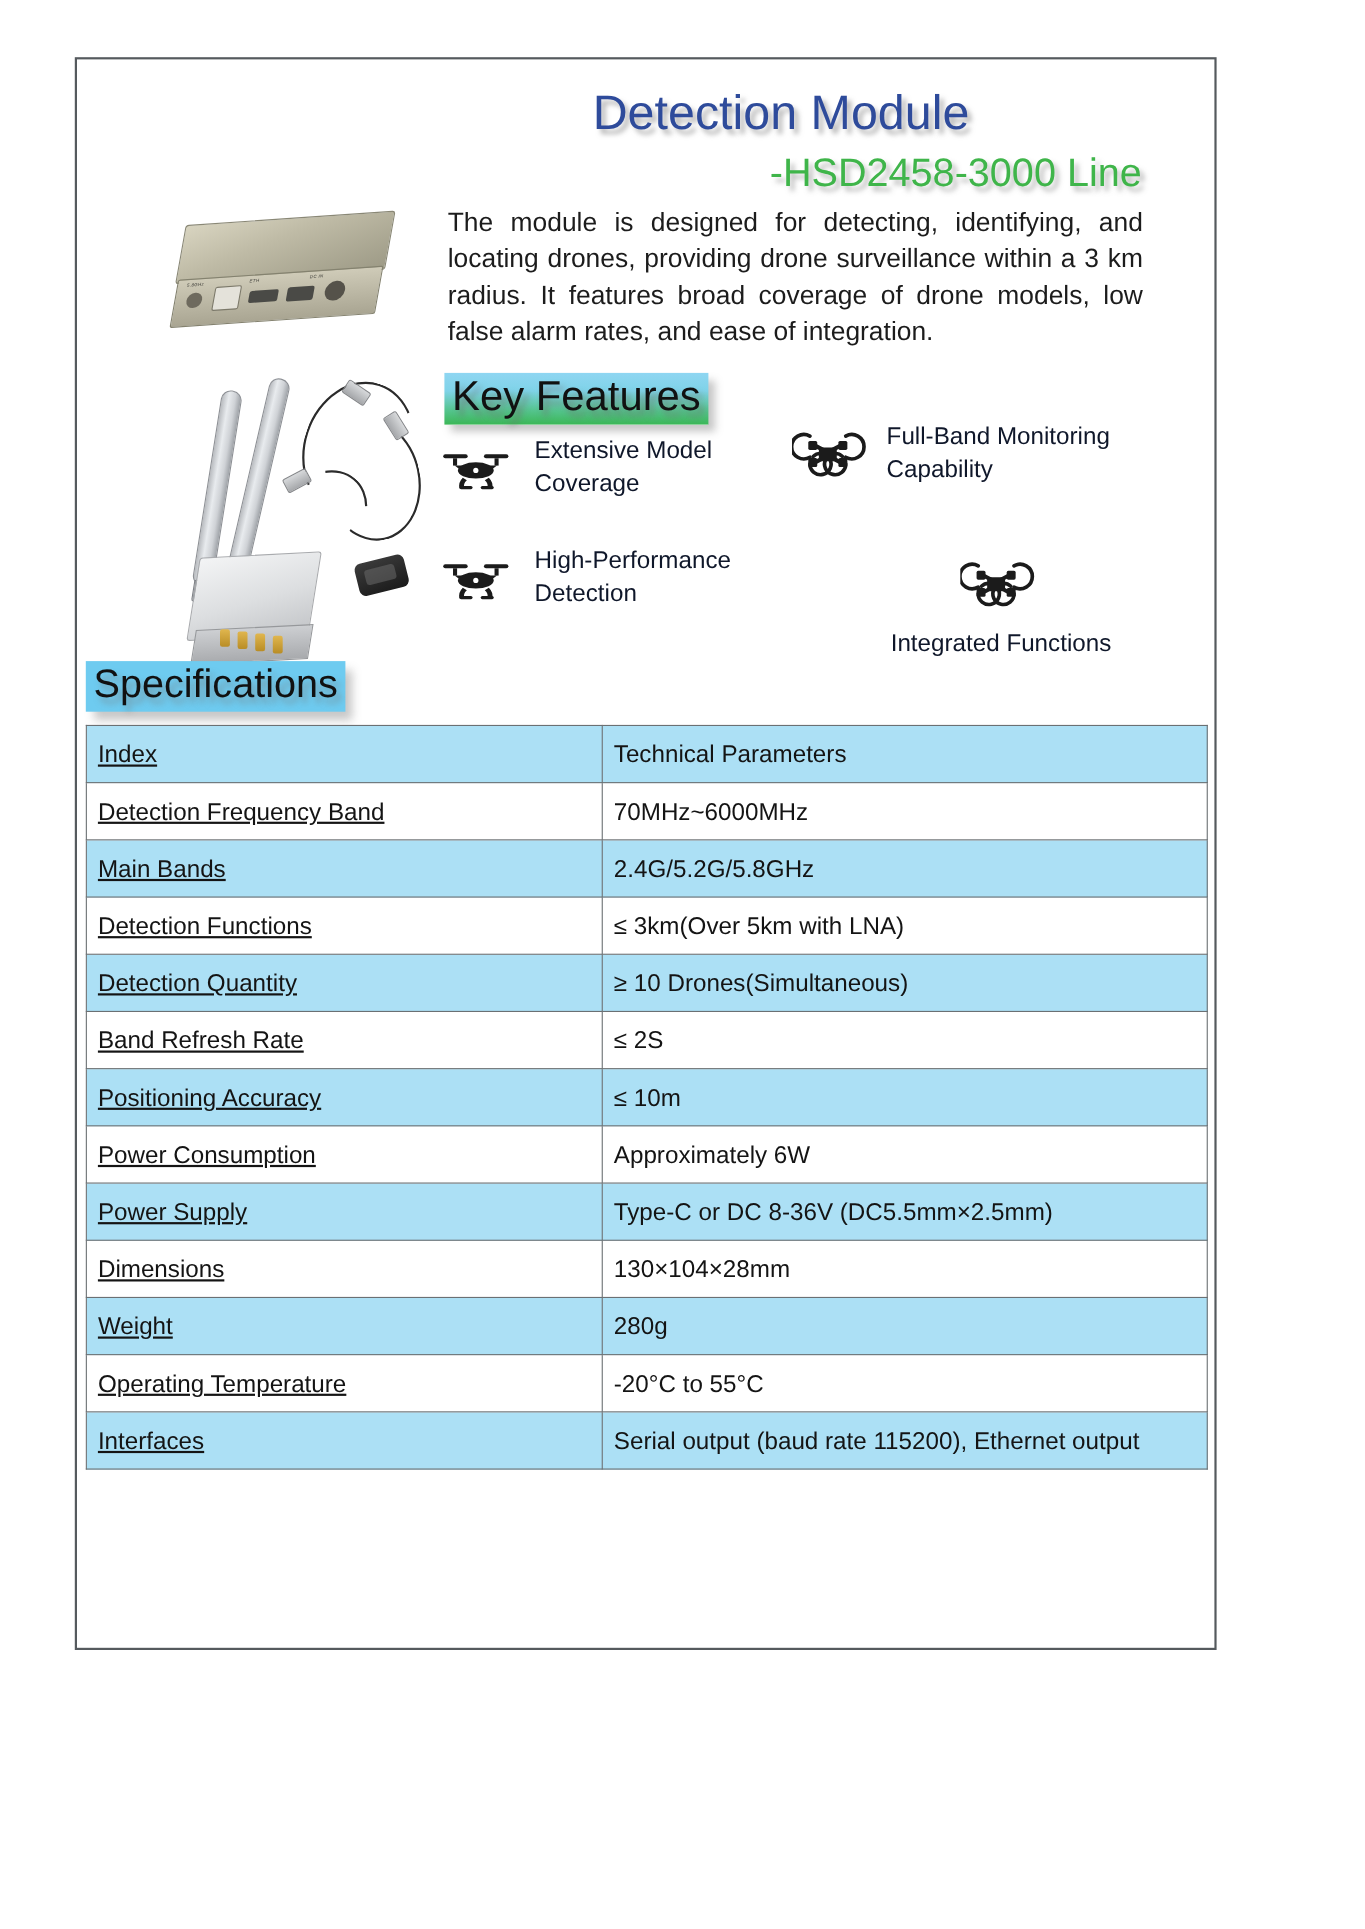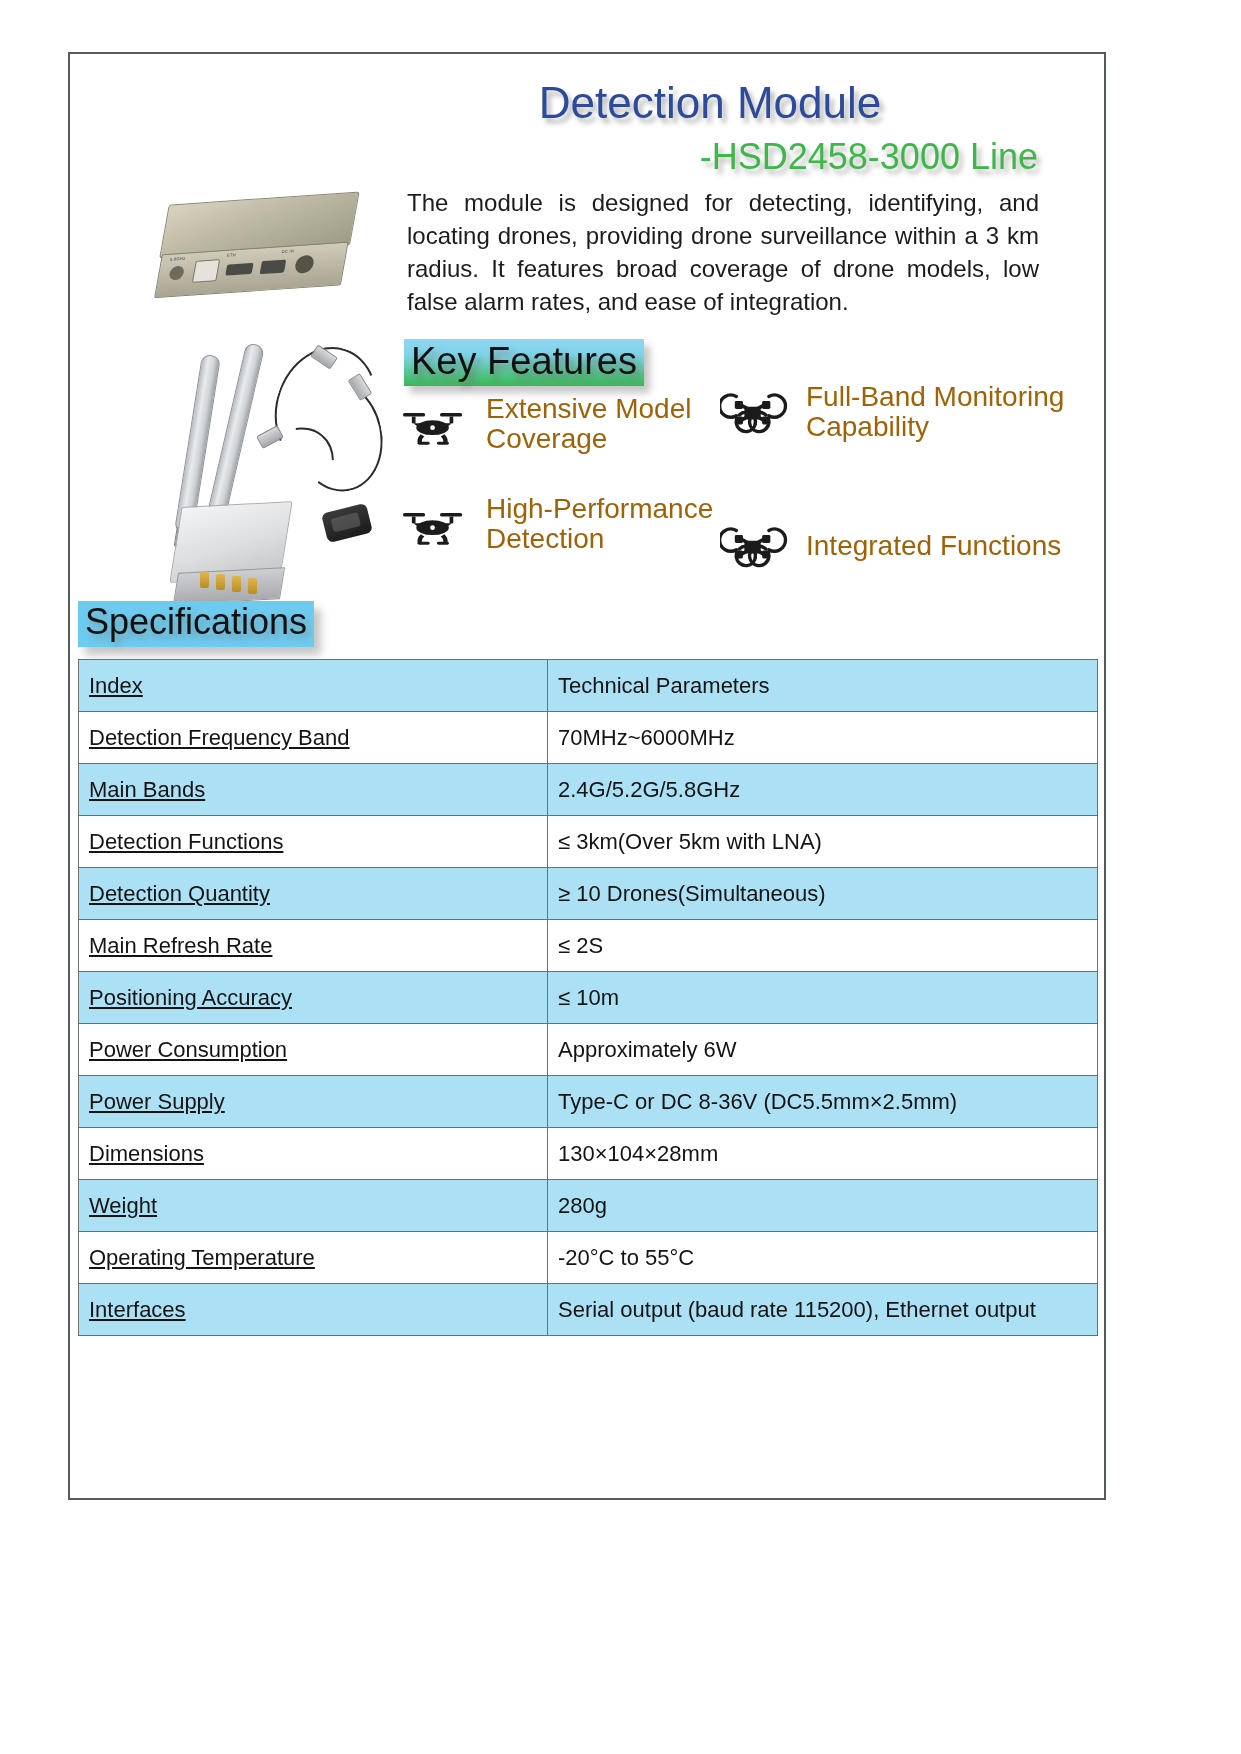--- a/index.html
+++ b/index.html
@@ -235,32 +235,32 @@
   }
   .feature {
     position: absolute;
     display: flex;
     align-items: center;
     gap: 12px;
   }
   .f1 { left: 0px;   top: 0px;  width: 330px; }
   .f2 { left: 320px; top: -12px; width: 380px; }
   .f3 { left: 0px;   top: 100px; width: 330px; }
-  .f4 { left: 320px; top: 124px; width: 380px; }
+  .f4 { left: 320px; top: 108px; width: 380px; flex-direction: column; }
 
   .feature-icon {
     flex: 0 0 auto;
     width: 74px;
     height: 56px;
     display: block;
   }
   .feature-label {
-    font-size: 28px;
+    font-size: 22px;
     line-height: 30px;
-    color: #a16207;
+    color: #0f172a;
   }
 
   
   .spec-heading {
     position: absolute;
     left: 8px;
     top: 547px;
     font-size: 36px;
     color: #111111;
     background: #6ecbf0;
@@ -431,21 +431,21 @@
       </tr>
       <tr class="plain">
         <td class="col-a">Detection Functions</td>
         <td>≤ 3km(Over 5km with LNA)</td>
       </tr>
       <tr class="tinted">
         <td class="col-a">Detection Quantity</td>
         <td>≥ 10 Drones(Simultaneous)</td>
       </tr>
       <tr class="plain">
-        <td class="col-a">Main Refresh Rate</td>
+        <td class="col-a">Band Refresh Rate</td>
         <td>≤ 2S</td>
       </tr>
       <tr class="tinted">
         <td class="col-a">Positioning Accuracy</td>
         <td>≤ 10m</td>
       </tr>
       <tr class="plain">
         <td class="col-a">Power Consumption</td>
         <td>Approximately 6W</td>
       </tr>

